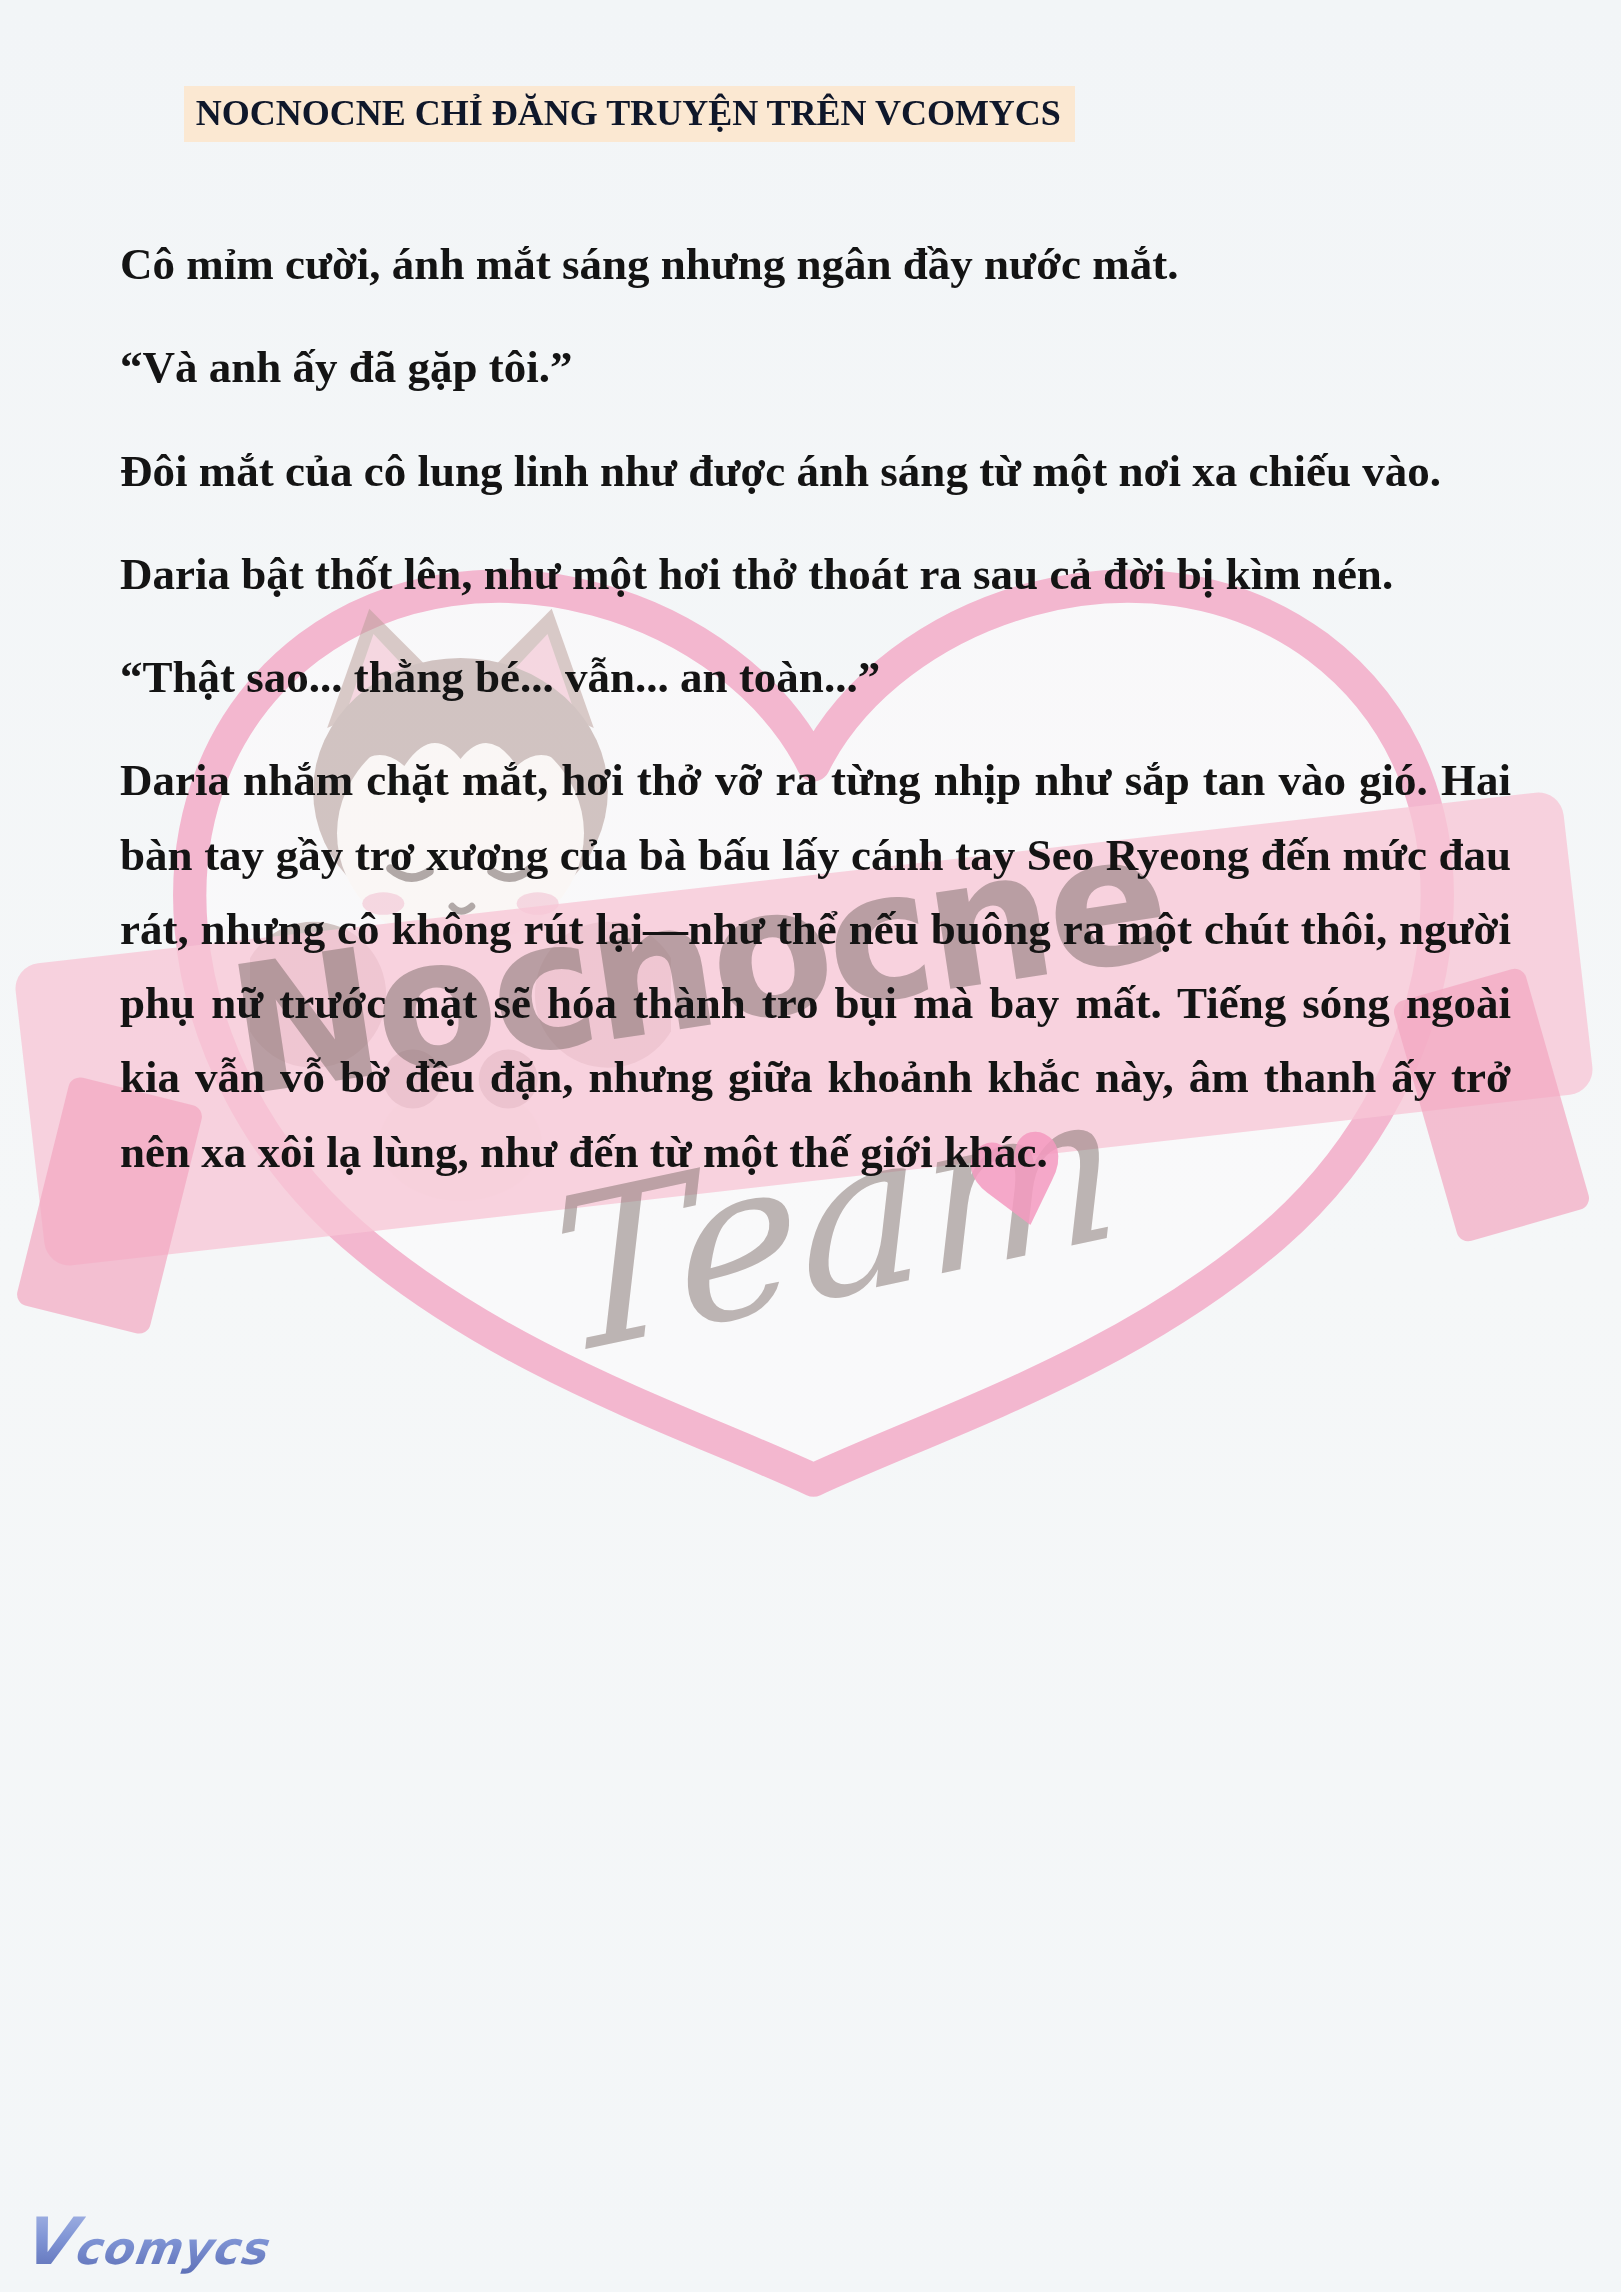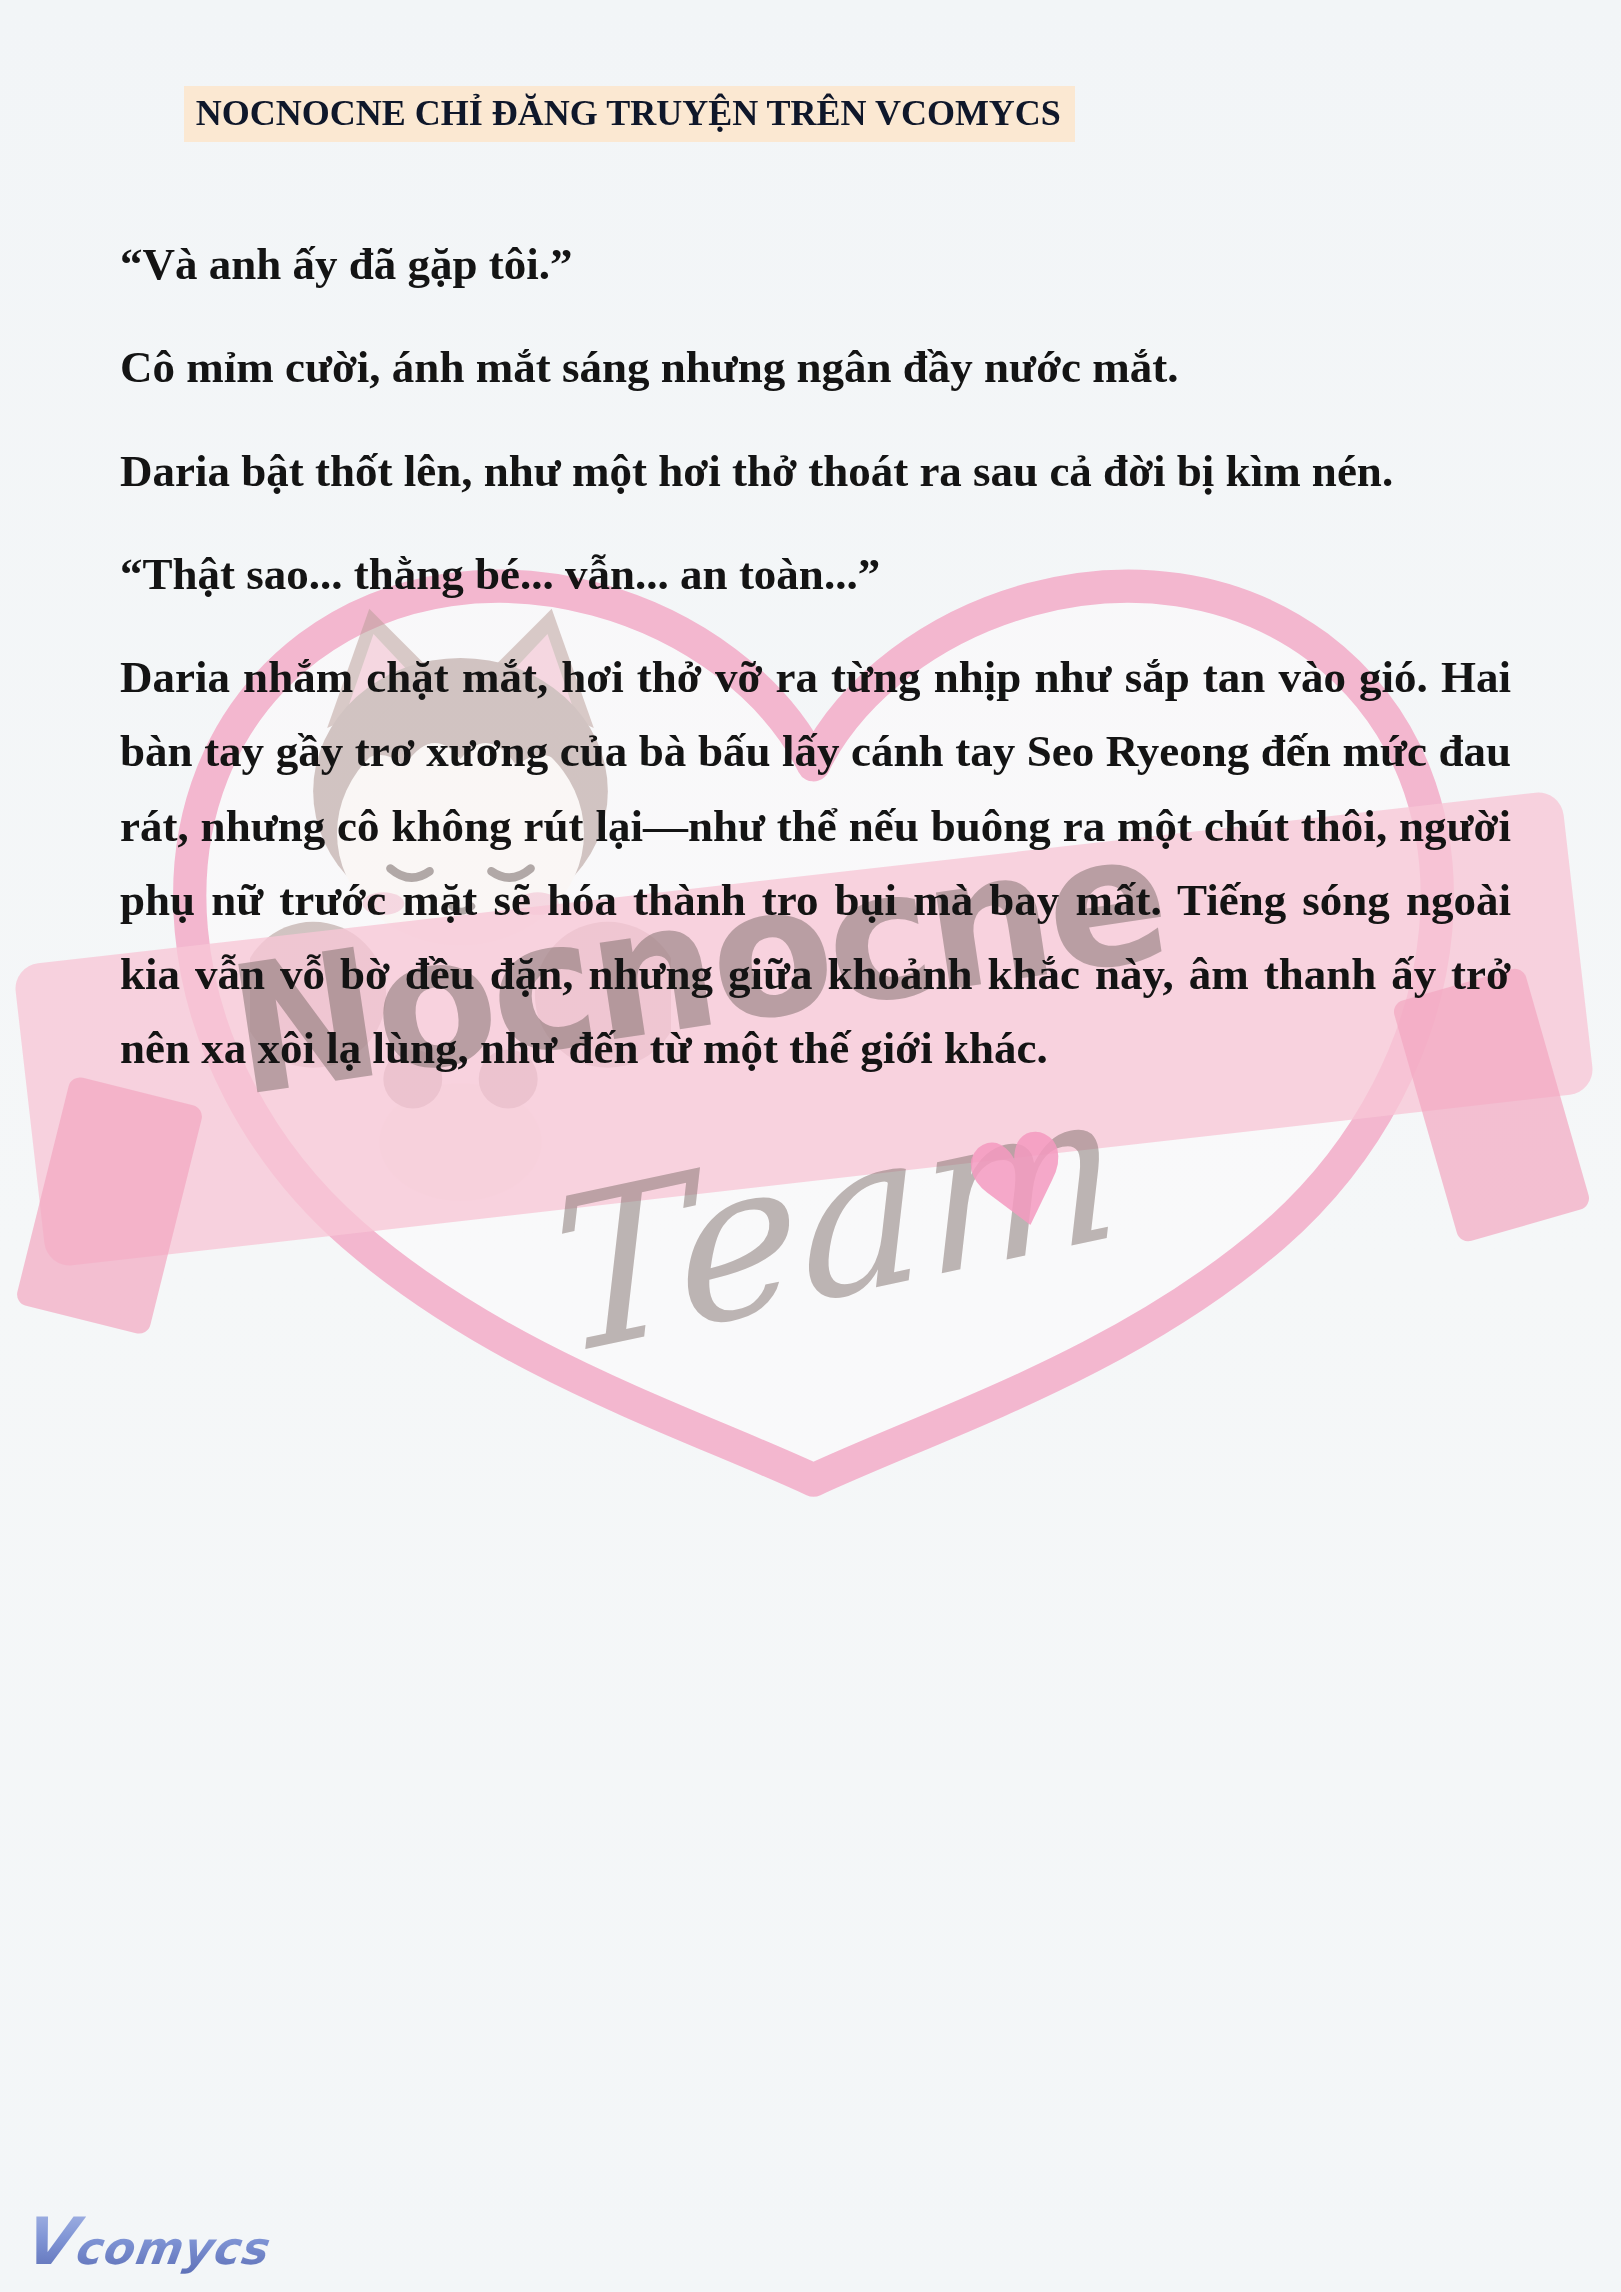--- a/index.html
+++ b/index.html
@@ -148,22 +148,23 @@
 
 <div class="wm wm-team-name">Nocnocne</div>
 <div class="wm wm-team-word">Team</div>
 <div class="wm wm-heart-glyph">♥</div>
 
 <div class="header-banner">
   <span class="header-text">NOCNOCNE CHỈ ĐĂNG TRUYỆN TRÊN VCOMYCS</span>
 </div>
 
 <div class="story-content">
+  <p>Cô mỉm cười, ánh mắt sáng nhưng ngân đầy nước mắt.</p>
   <p>“Và anh ấy đã gặp tôi.”</p>
-  <p>Cô mỉm cười, ánh mắt sáng nhưng ngân đầy nước mắt.</p>
+  <p>Đôi mắt của cô lung linh như được ánh sáng từ một nơi xa chiếu vào.</p>
   <p>Daria bật thốt lên, như một hơi thở thoát ra sau cả đời bị kìm nén.</p>
   <p>“Thật sao... thằng bé... vẫn... an toàn...”</p>
   <p>Daria nhắm chặt mắt, hơi thở vỡ ra từng nhịp như sắp tan vào gió. Hai bàn tay gầy trơ xương của bà bấu lấy cánh tay Seo Ryeong đến mức đau rát, nhưng cô không rút lại—như thể nếu buông ra một chút thôi, người phụ nữ trước mặt sẽ hóa thành tro bụi mà bay mất. Tiếng sóng ngoài kia vẫn vỗ bờ đều đặn, nhưng giữa khoảnh khắc này, âm thanh ấy trở nên xa xôi lạ lùng, như đến từ một thế giới khác.</p>
 </div>
 
 <div class="vcomycs-logo">
   <span>Vcomycs</span>
 </div>
 
 

